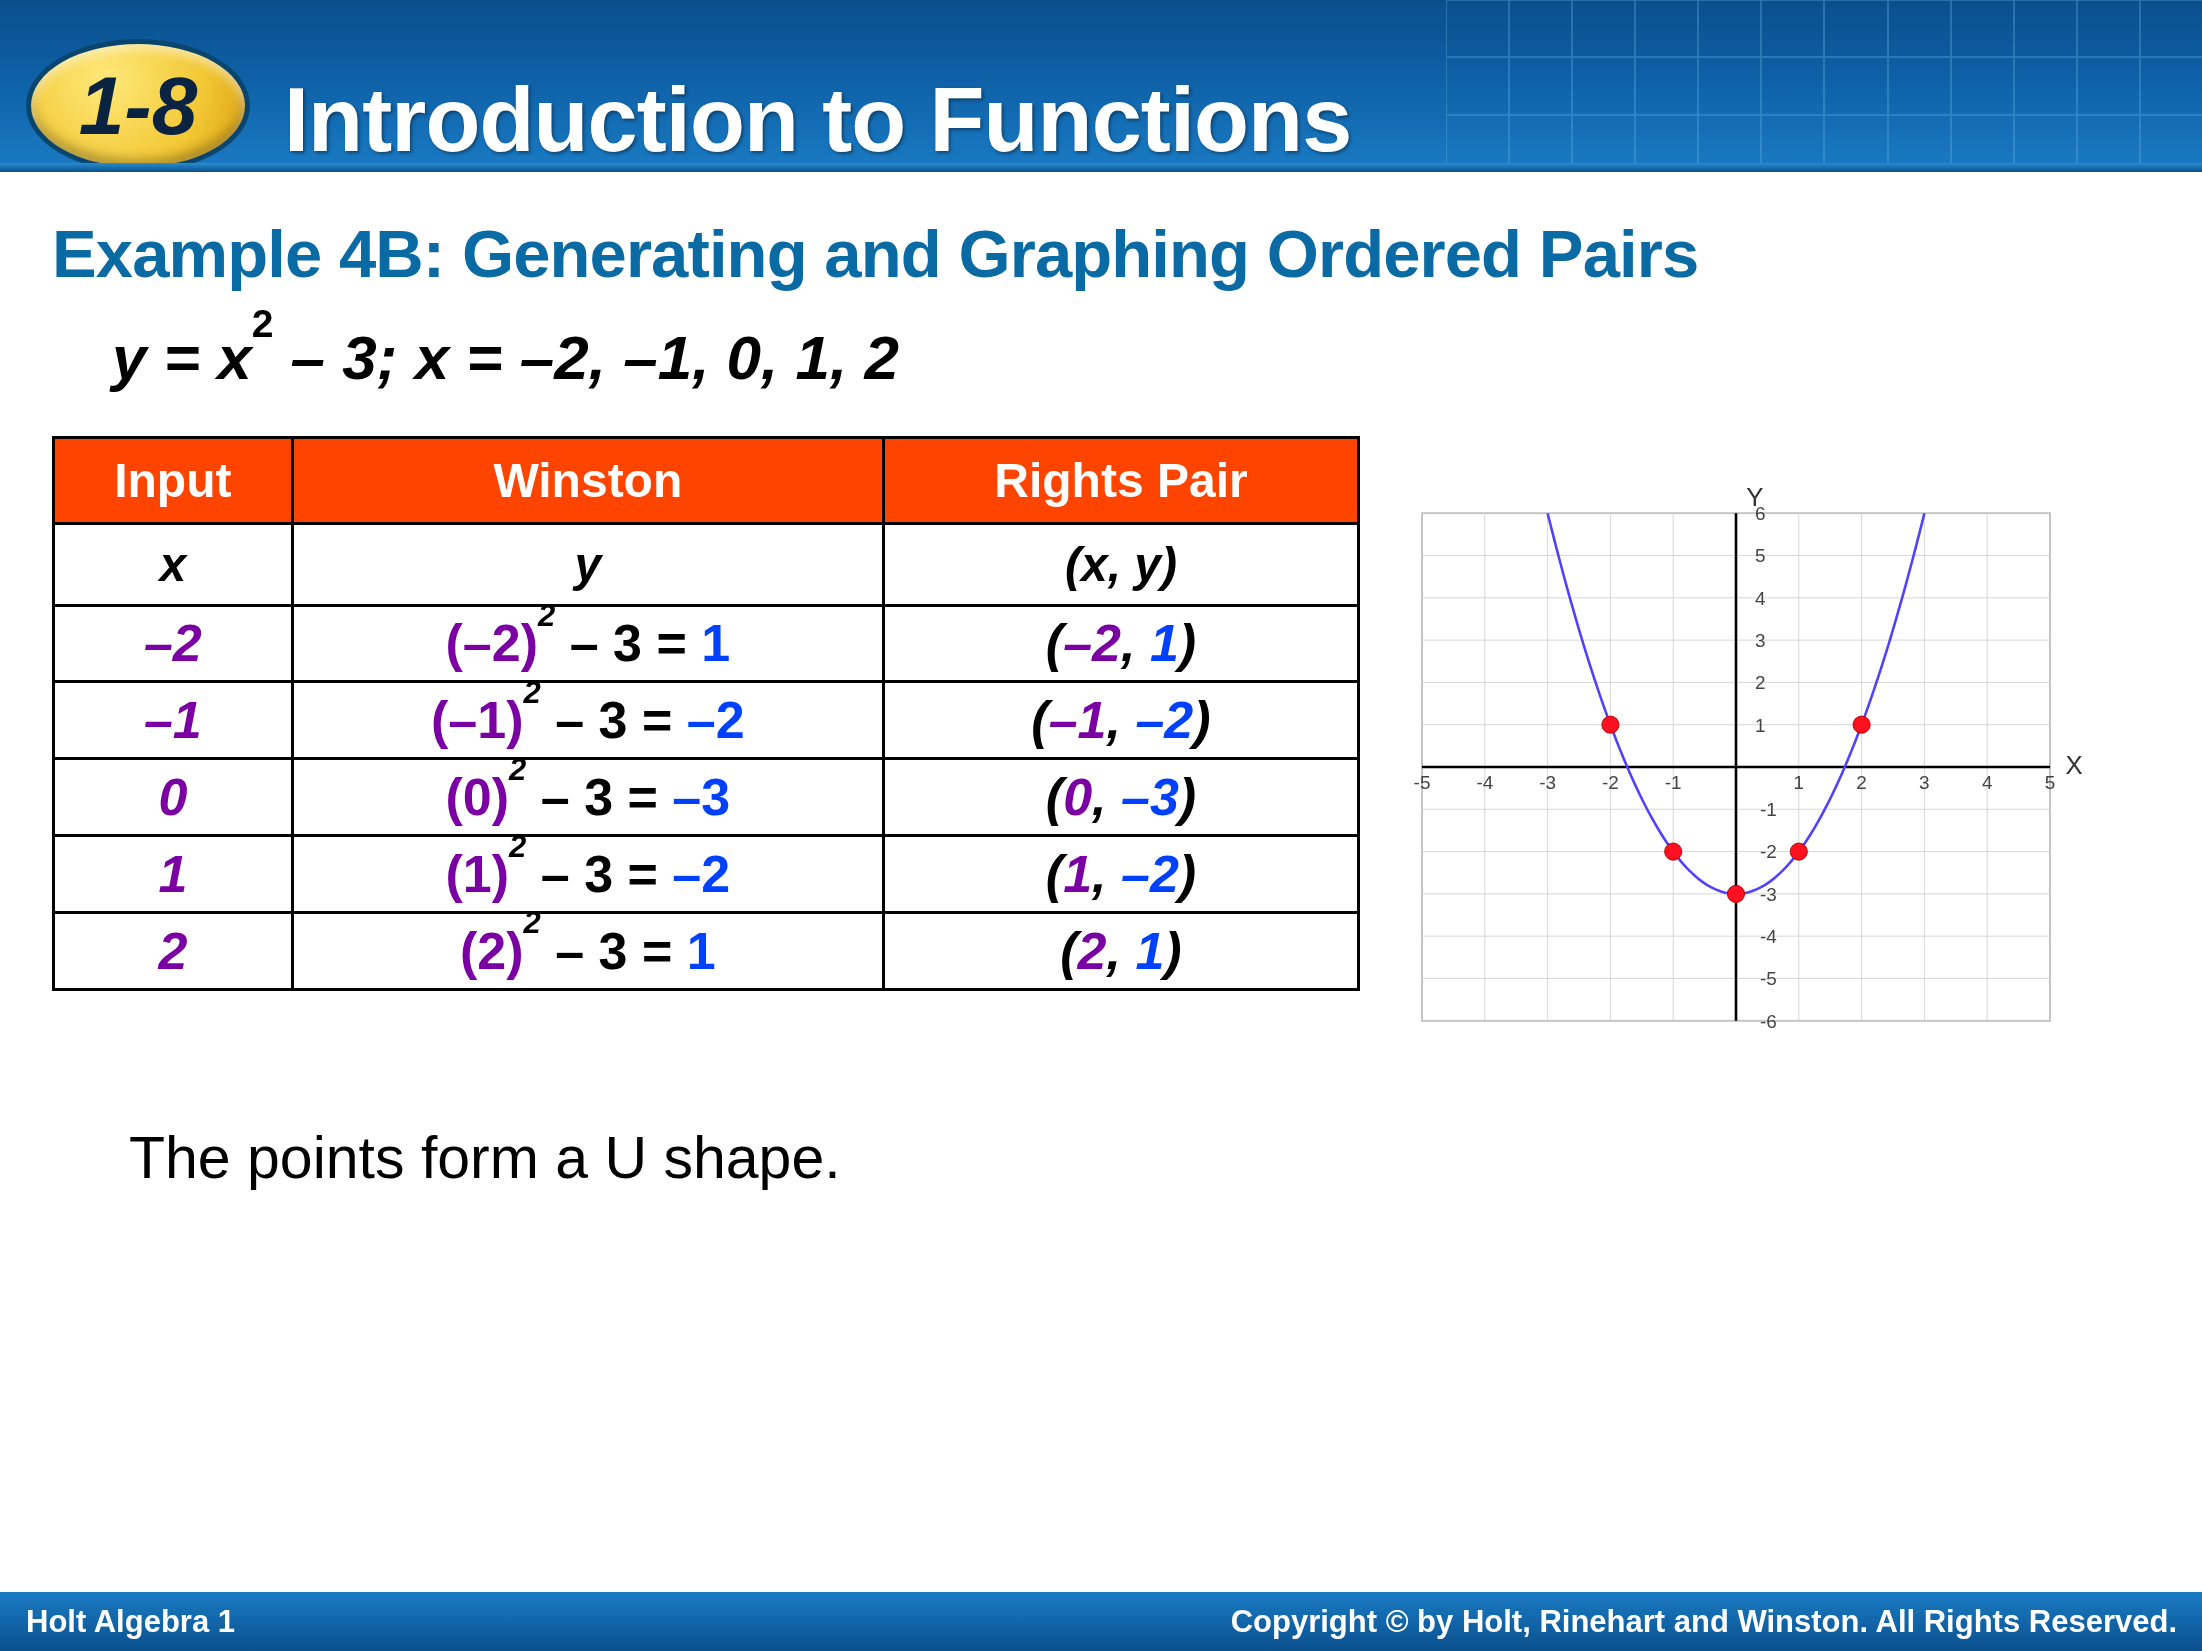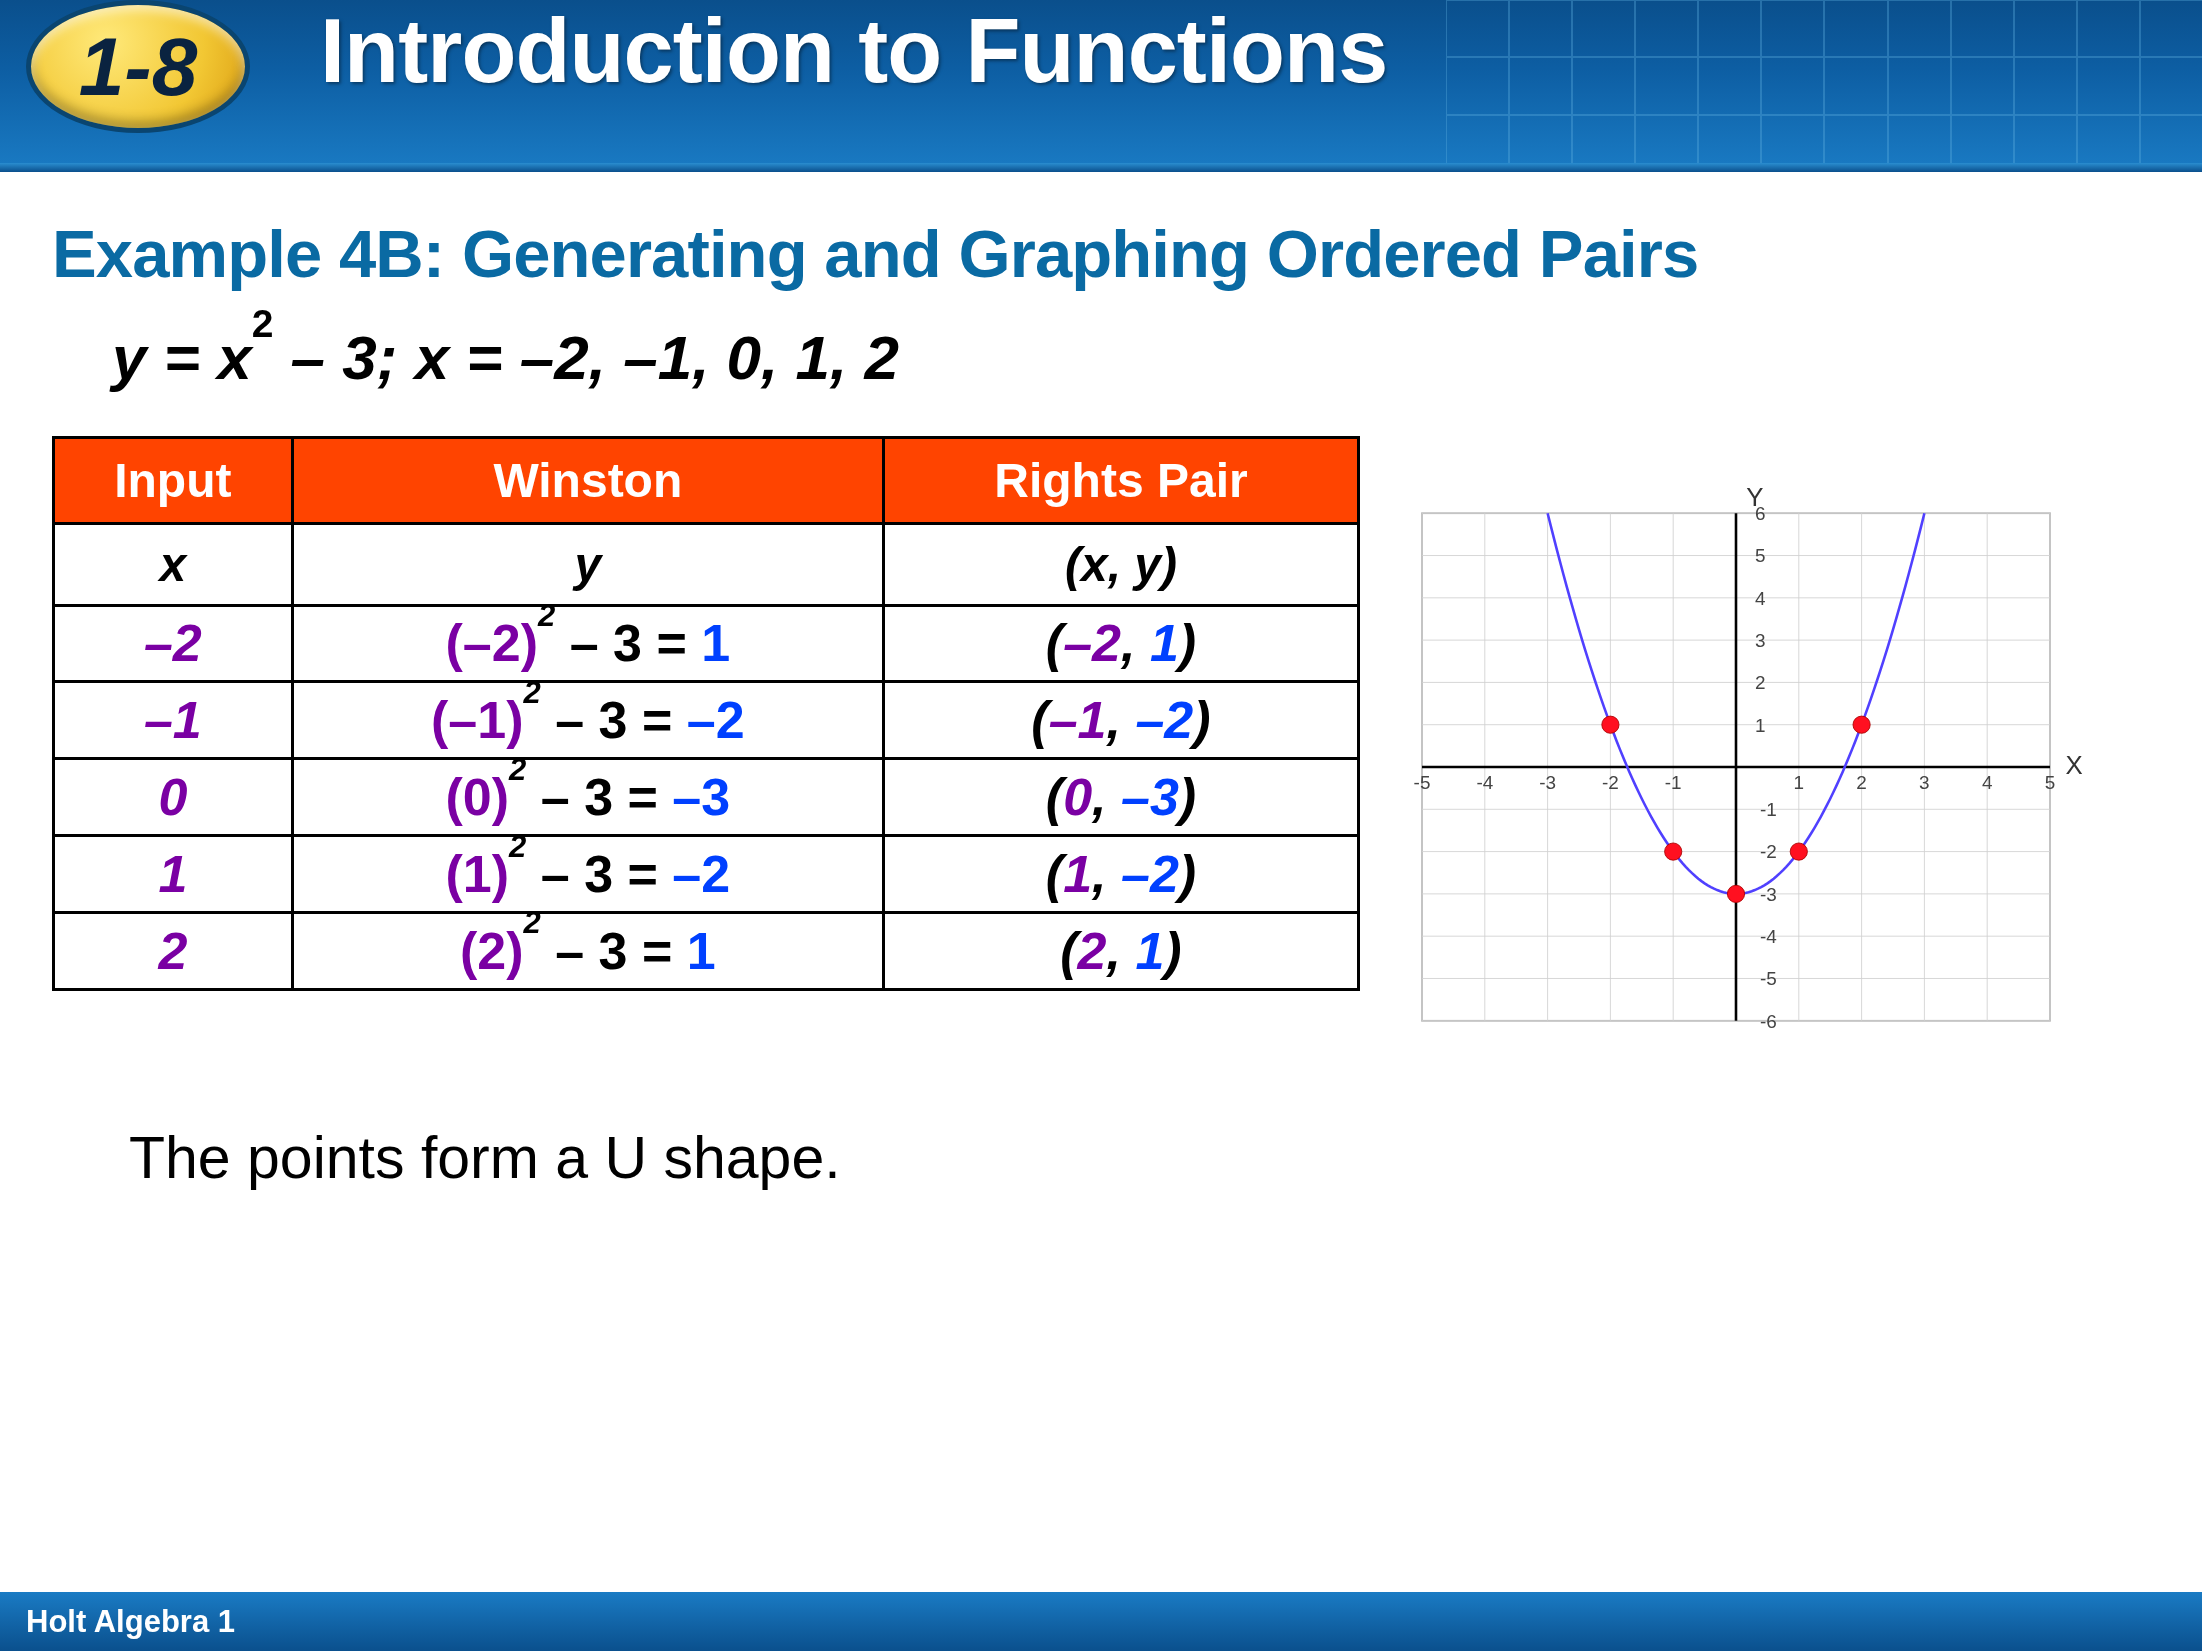--- a/index.html
+++ b/index.html
@@ -1,20 +1,20 @@
 <!DOCTYPE html>
 <html style="font-size:13.8px"><head>
 <meta charset="utf-8">
 <style>
   * { margin:0; padding:0; box-sizing:border-box; }
   html,body { width:2203px; height:1652px; background:#000; font-family:Verdana, Arial, sans-serif; }
   .slide { width:2203px; height:1652px; background:#fff; position:relative; overflow:hidden; }
 
   
-  .banner { height:172px; background:linear-gradient(to bottom,#0a4f8c 0%,#0d5ea3 40%,#1a7bc4 100%); position:relative; display:flex; align-items:flex-start;gap:36px; }
+  .banner { height:172px; background:linear-gradient(to bottom,#0a4f8c 0%,#0d5ea3 40%,#1a7bc4 100%); position:relative; display:flex; align-items:flex-end; }
   .banner-grid { position:absolute; right:0; top:0; height:100%; width:757px; display:grid; grid-template-columns:repeat(12,1fr); grid-template-rows:repeat(3,1fr); opacity:.35; }
   .banner-grid div { border:0.9px solid #5fb0e0; }
   .badge { width:224px; height:133px; margin-left:26px; border-radius:50%; background:radial-gradient(circle at 35% 30%,#ffe97a 0%,#f2c733 60%,#d99b10 100%); border:5.2px solid #0a4570; display:flex; align-items:center; justify-content:center; box-shadow:inset 0 5.2px 10.3px rgba(255,255,255,.6), inset 0 -6.9px 12px rgba(0,0,0,.3); }
   .badge span { font:italic 900 82px Arial; color:#0a2340; }
   .banner-title { color:#fff; font:900 90px Arial; margin-left:34px; letter-spacing:-0.9px; text-shadow:1.7px 1.7px 3.4px rgba(0,0,0,.4); }
   .banner-bottom { position:absolute; bottom:0; left:0; right:0; height:8.6px; background:linear-gradient(to bottom,#2a8dd0,#0a4f8c); }
 
   
   .content { padding:43px 52px 0 52px; }
   .example-title { color:#0a6aa3; font:900 67px Arial; letter-spacing:-0.9px; }
@@ -205,16 +205,17 @@
           </svg>
       </div>
 
     </div>
 
     <div class="note">The points form a U shape.</div>
   </div>
 
   <div class="footer">
     <div>Holt Algebra 1</div>
+    <div>Copyright © by Holt, Rinehart and Winston. All Rights Reserved.</div>
   </div>
 
 </div>
 
 
 </body></html>

